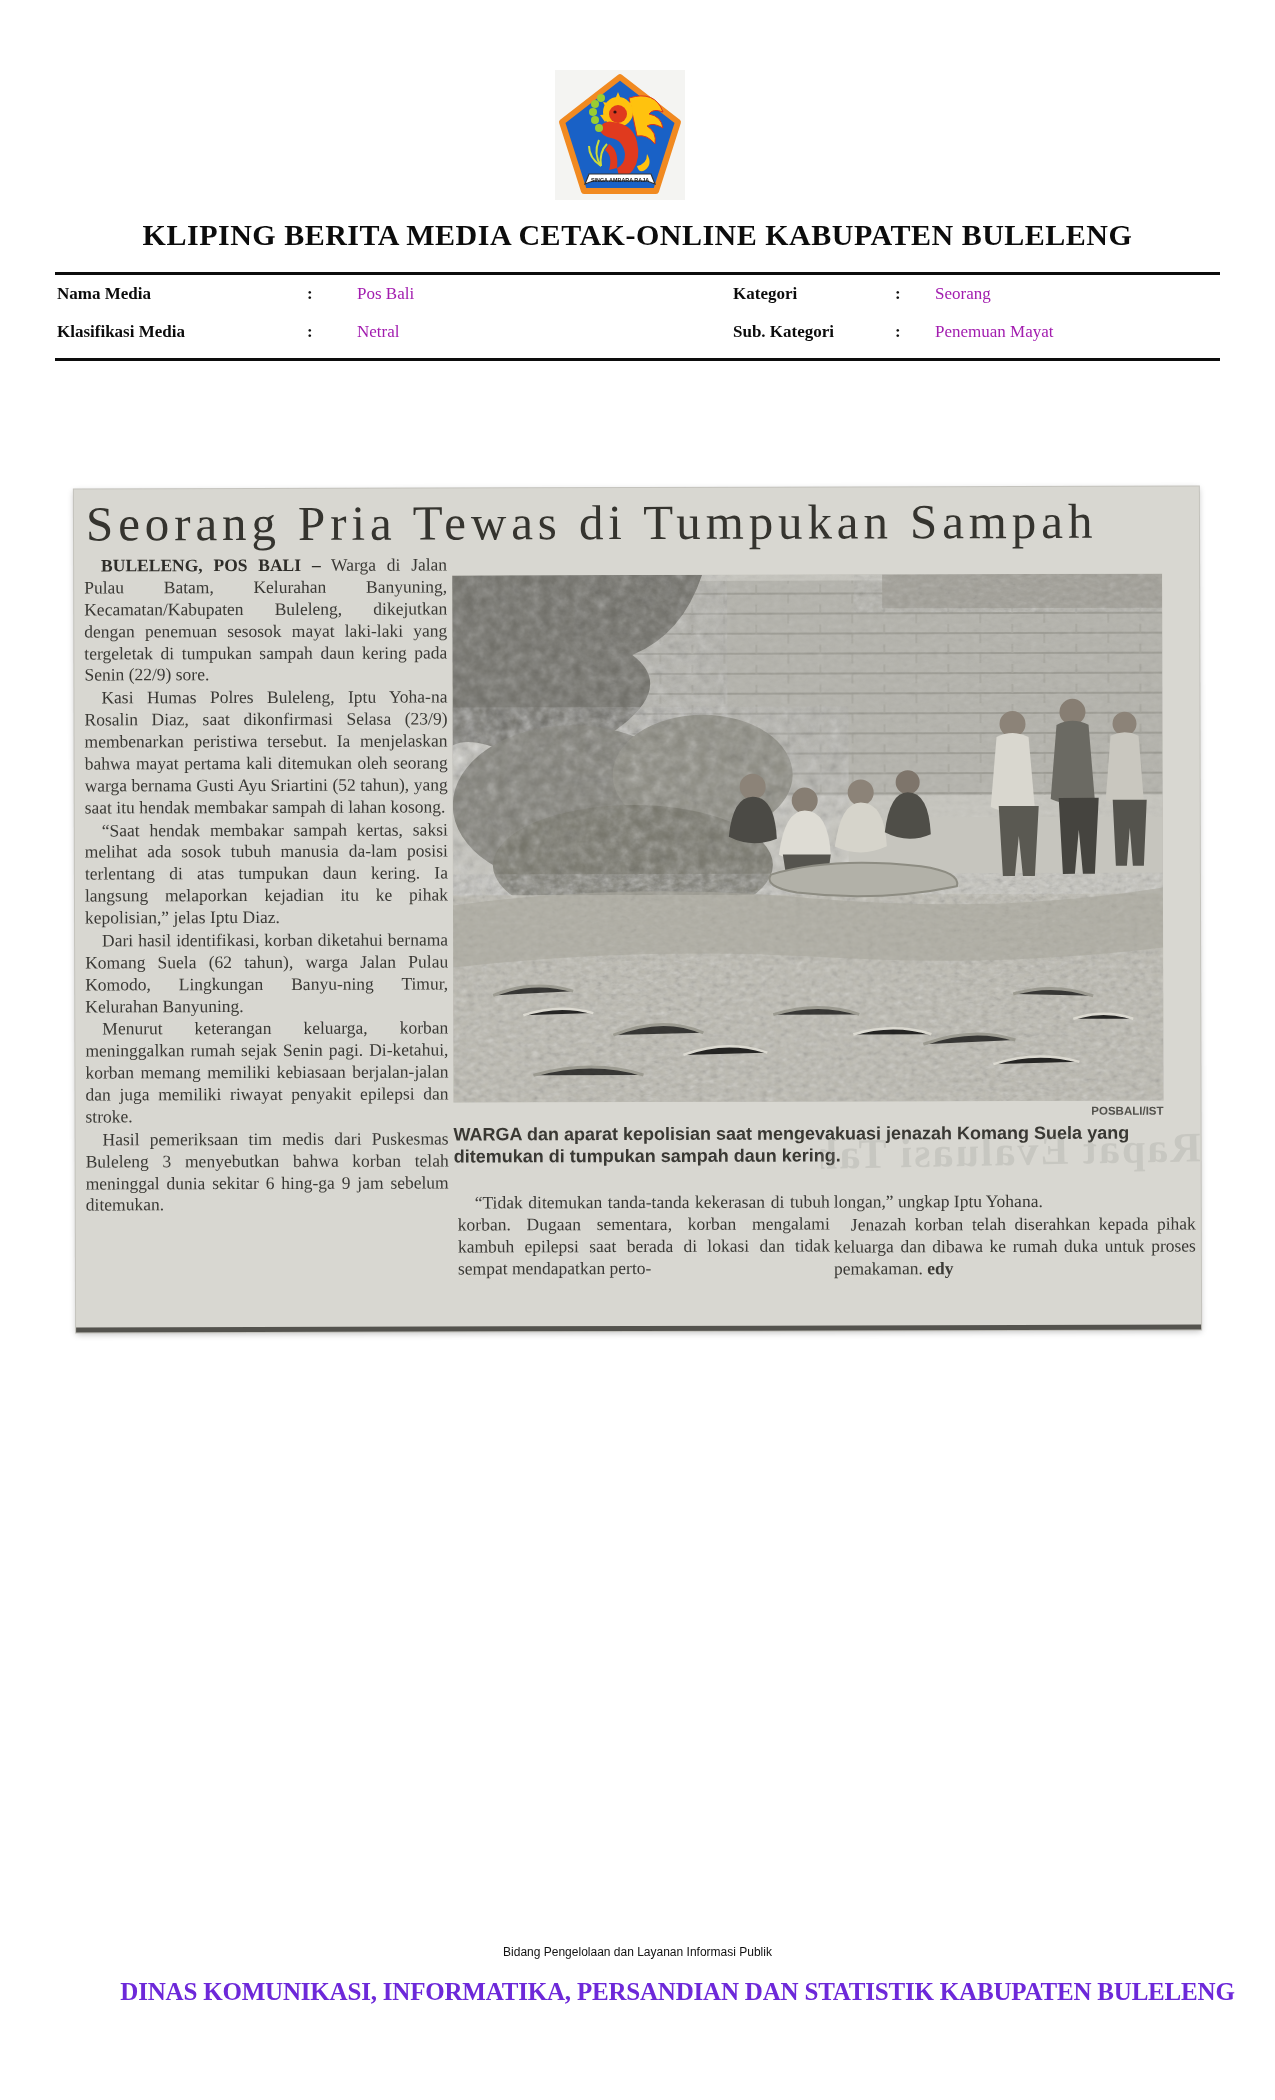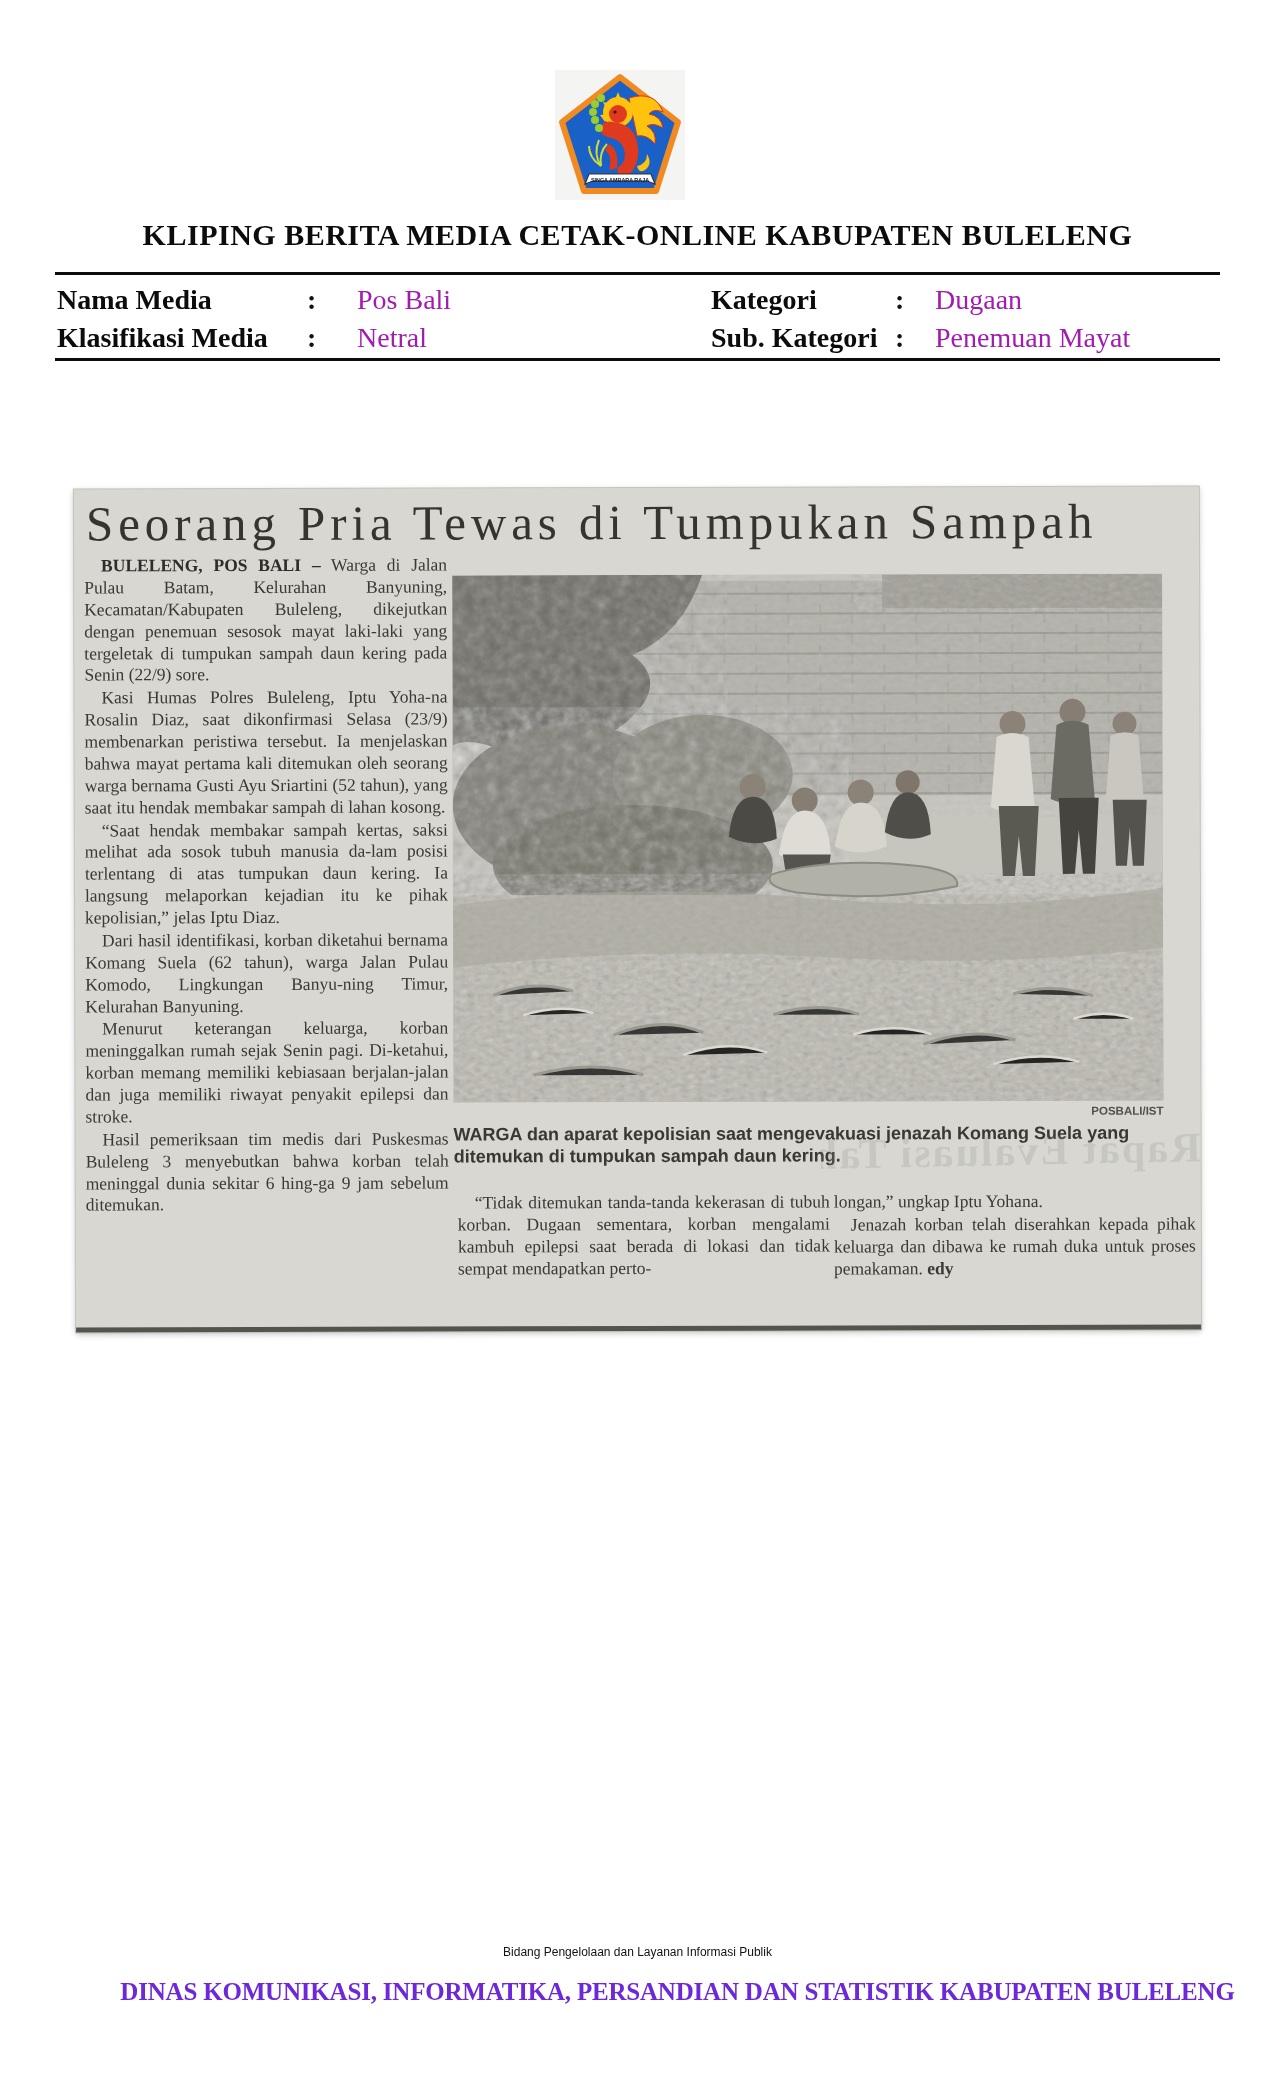--- a/index.html
+++ b/index.html
@@ -10,28 +10,28 @@
   }
   
   .logo-wrap{position:absolute;left:555px;top:70px;width:130px;height:130px;}
   .doc-title{
     position:absolute;left:0;top:218px;width:100%;text-align:center;
     font-size:30px;font-weight:bold;letter-spacing:.5px;color:#0c0c0c;
   }
   .rule{position:absolute;left:55px;width:1165px;background:#0d0d0d;}
   .rule-top{top:272px;height:3px;}
   .rule-bottom{top:358px;height:3px;}
-  .meta-row{position:absolute;left:57px;width:1163px;height:30px;font-size:28px;}
+  .meta-row{position:absolute;left:57px;width:1163px;height:30px;font-size:17px;}
   .meta-row-1{top:284px;}
   .meta-row-2{top:322px;}
   .meta-label{position:absolute;font-weight:bold;color:#0c0c0c;}
   .meta-colon{position:absolute;font-weight:bold;}
   .meta-value{position:absolute;font-weight:normal;color:#a21caf;}
   .m-l1{left:0;} .m-c1{left:250px;} .m-v1{left:300px;}
-  .m-l2{left:654px;text-align:center;} .m-c2{left:838px;} .m-v2{left:878px;}
+  .m-l2{left:676px;text-align:center;} .m-c2{left:838px;} .m-v2{left:878px;}
   
   .clipping{
     position:absolute;left:75px;top:488px;width:1125px;height:838px;
     background:#d8d7d1;
     box-shadow:0 0 0 1px #c4c3bd, 0 2px 6px rgba(0,0,0,.25);
     border-bottom:5px solid #54534e;
     transform:rotate(-.15deg);
   }
   .headline{
     position:absolute;left:12px;top:6px;width:1105px;
@@ -127,21 +127,21 @@
 
   <div class="doc-title">KLIPING BERITA MEDIA CETAK-ONLINE KABUPATEN BULELENG</div>
 
   <div class="rule rule-top"></div>
   <div class="meta-row meta-row-1">
     <span class="meta-label m-l1">Nama Media</span>
     <span class="meta-colon m-c1">:</span>
     <span class="meta-value m-v1">Pos Bali</span>
     <span class="meta-label m-l2">Kategori</span>
     <span class="meta-colon m-c2">:</span>
-    <span class="meta-value m-v2">Dugaan</span>
+    <span class="meta-value m-v2">Seorang</span>
   </div>
   <div class="meta-row meta-row-2">
     <span class="meta-label m-l1">Klasifikasi Media</span>
     <span class="meta-colon m-c1">:</span>
     <span class="meta-value m-v1">Netral</span>
     <span class="meta-label m-l2">Sub. Kategori</span>
     <span class="meta-colon m-c2">:</span>
     <span class="meta-value m-v2">Penemuan Mayat</span>
   </div>
   <div class="rule rule-bottom"></div>

